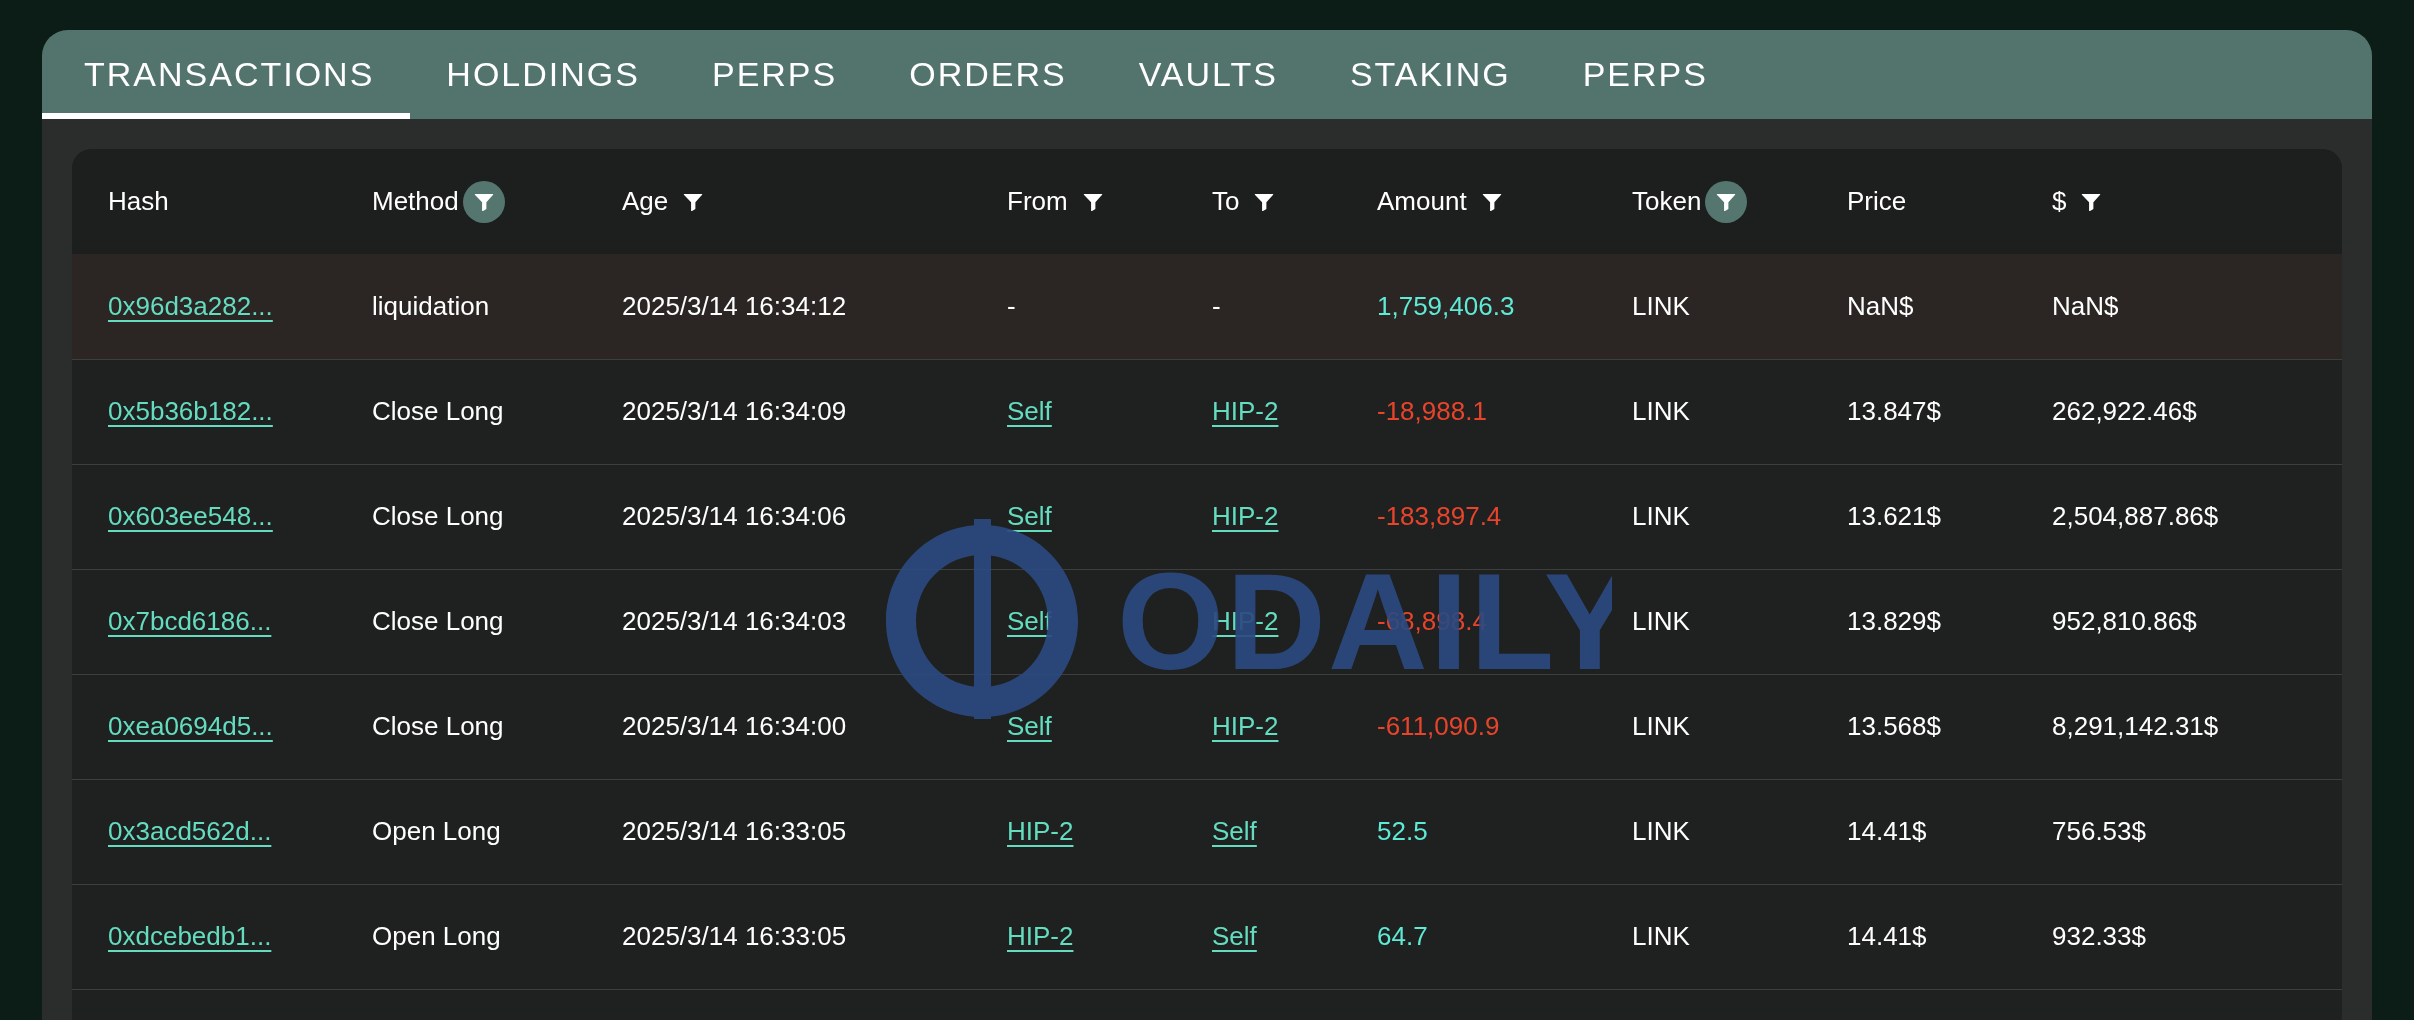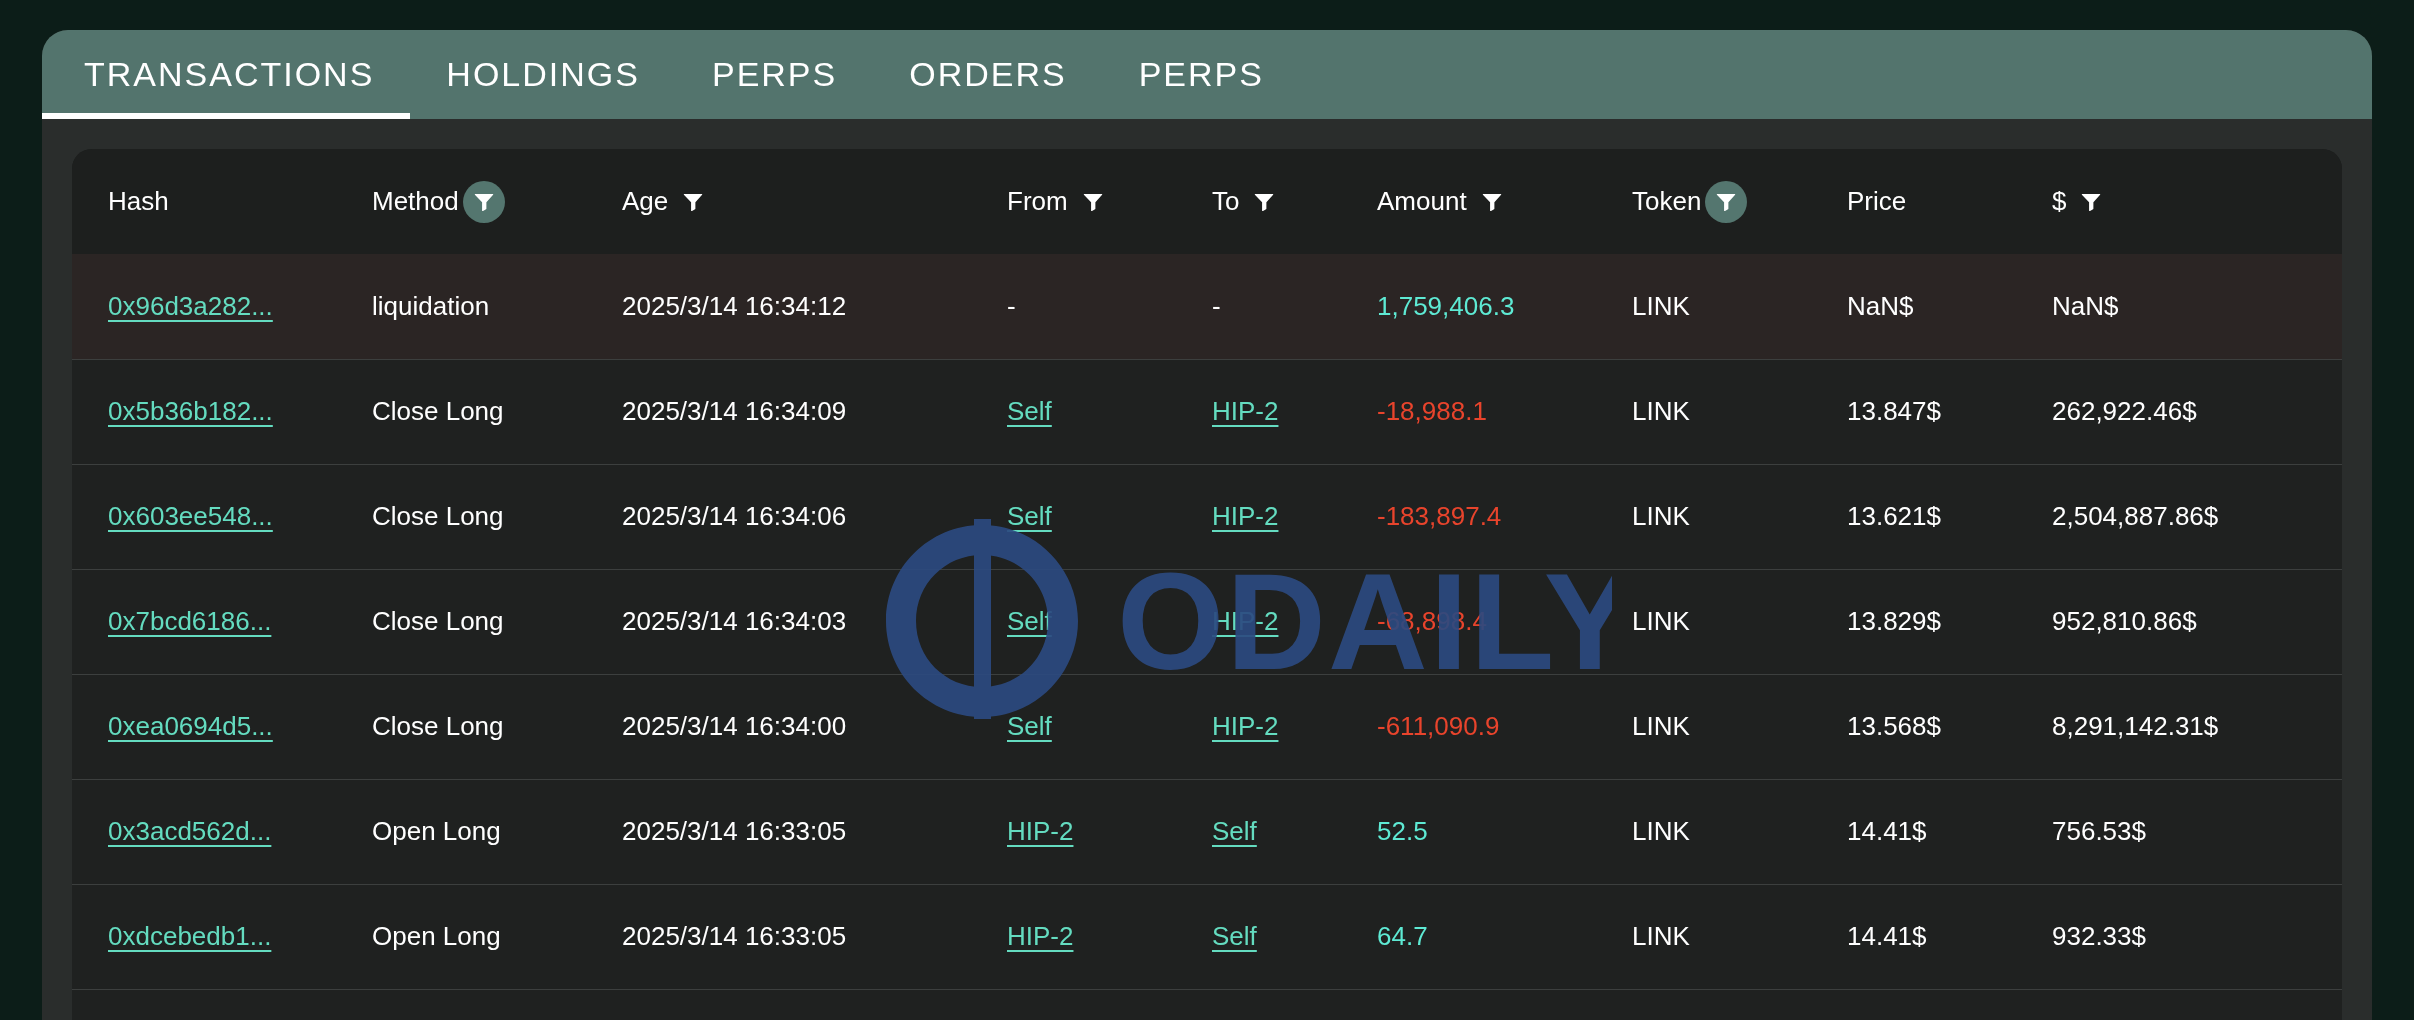--- a/index.html
+++ b/index.html
@@ -171,20 +171,26 @@
       <div class="tab">
         <span>HOLDINGS</span>
       </div>
       <div class="tab">
         <span>PERPS</span>
       </div>
       <div class="tab">
         <span>ORDERS</span>
       </div>
       <div class="tab">
+        <span>VAULTS</span>
+      </div>
+      <div class="tab">
+        <span>STAKING</span>
+      </div>
+      <div class="tab">
         <span>PERPS</span>
       </div>
     </nav>
 
   <div id="table-card">
 
     <div id="watermark">
       <svg viewBox="0 0 740 200" width="740" height="200" aria-hidden="true">
         <g fill="#2c4a80">
           <path d="M110 6 C57 6 14 49 14 102 C14 155 57 198 110 198 C163 198 206 155 206 102 C206 49 163 6 110 6 Z

